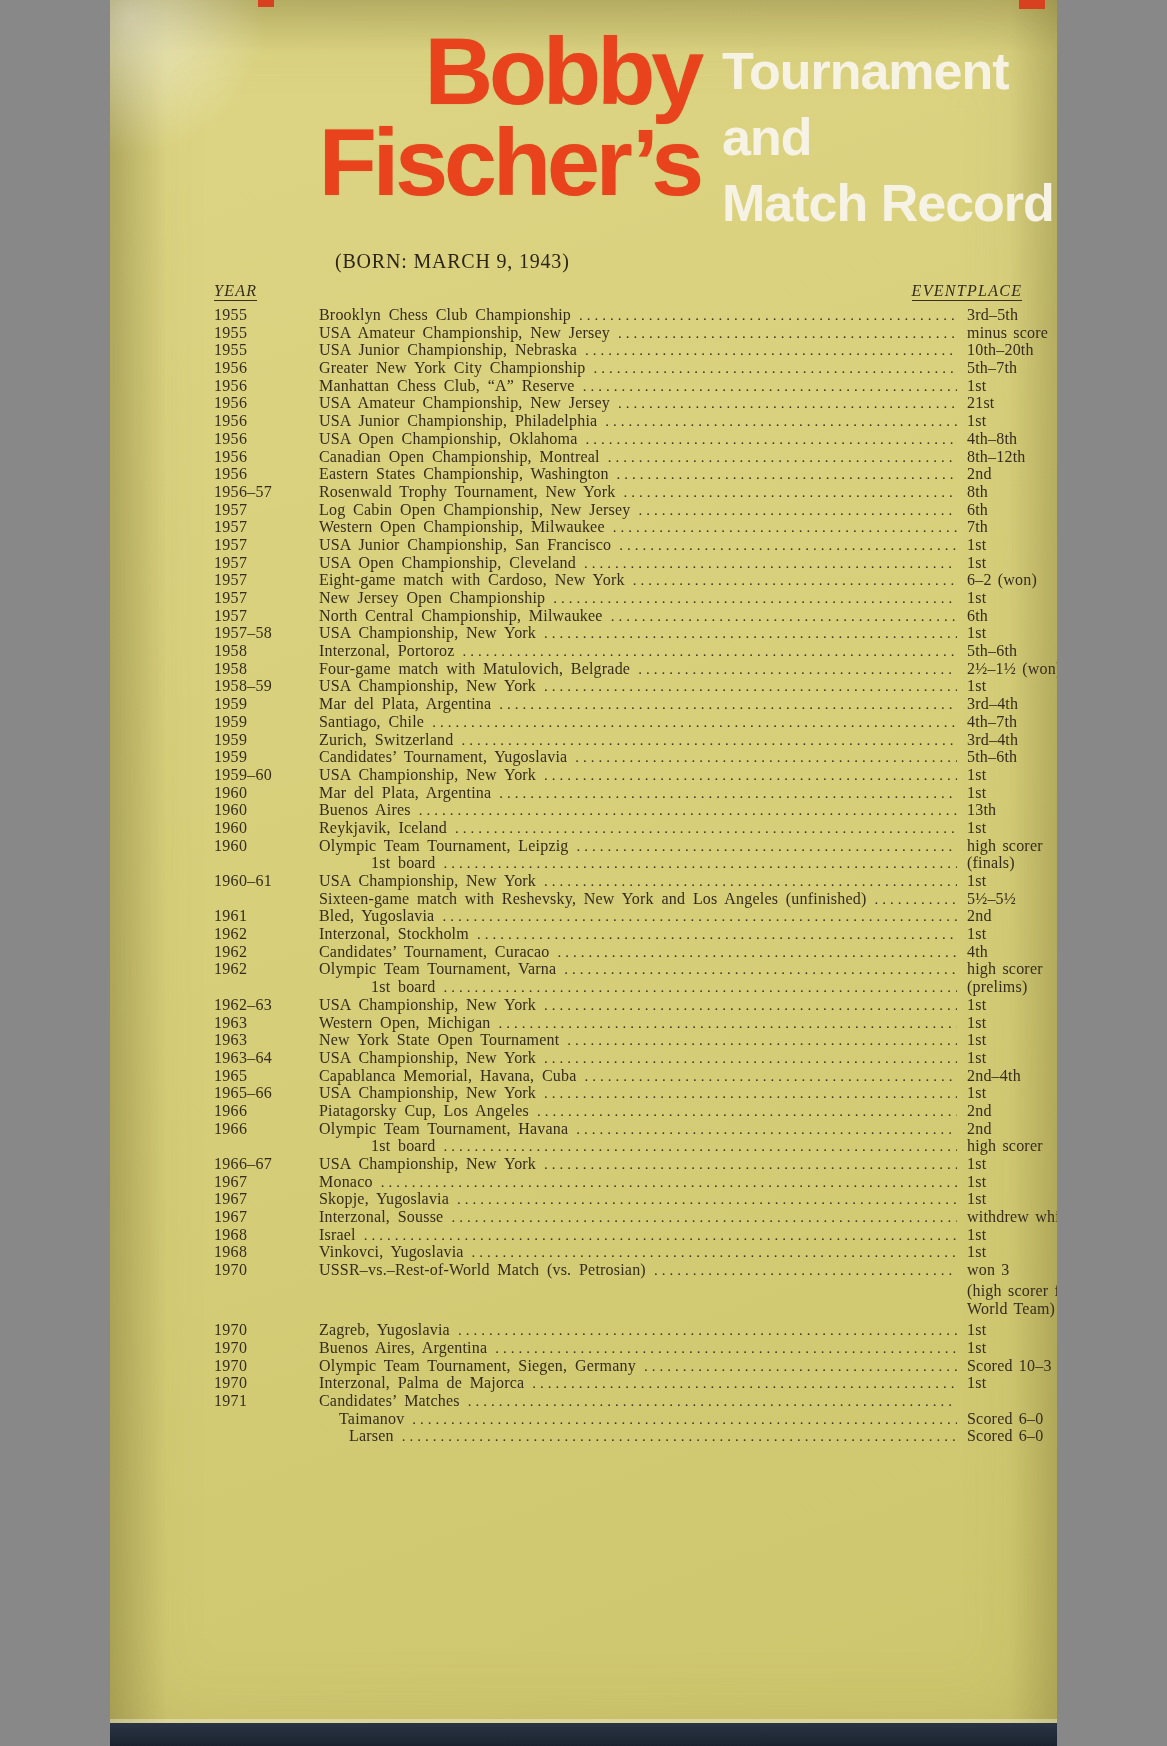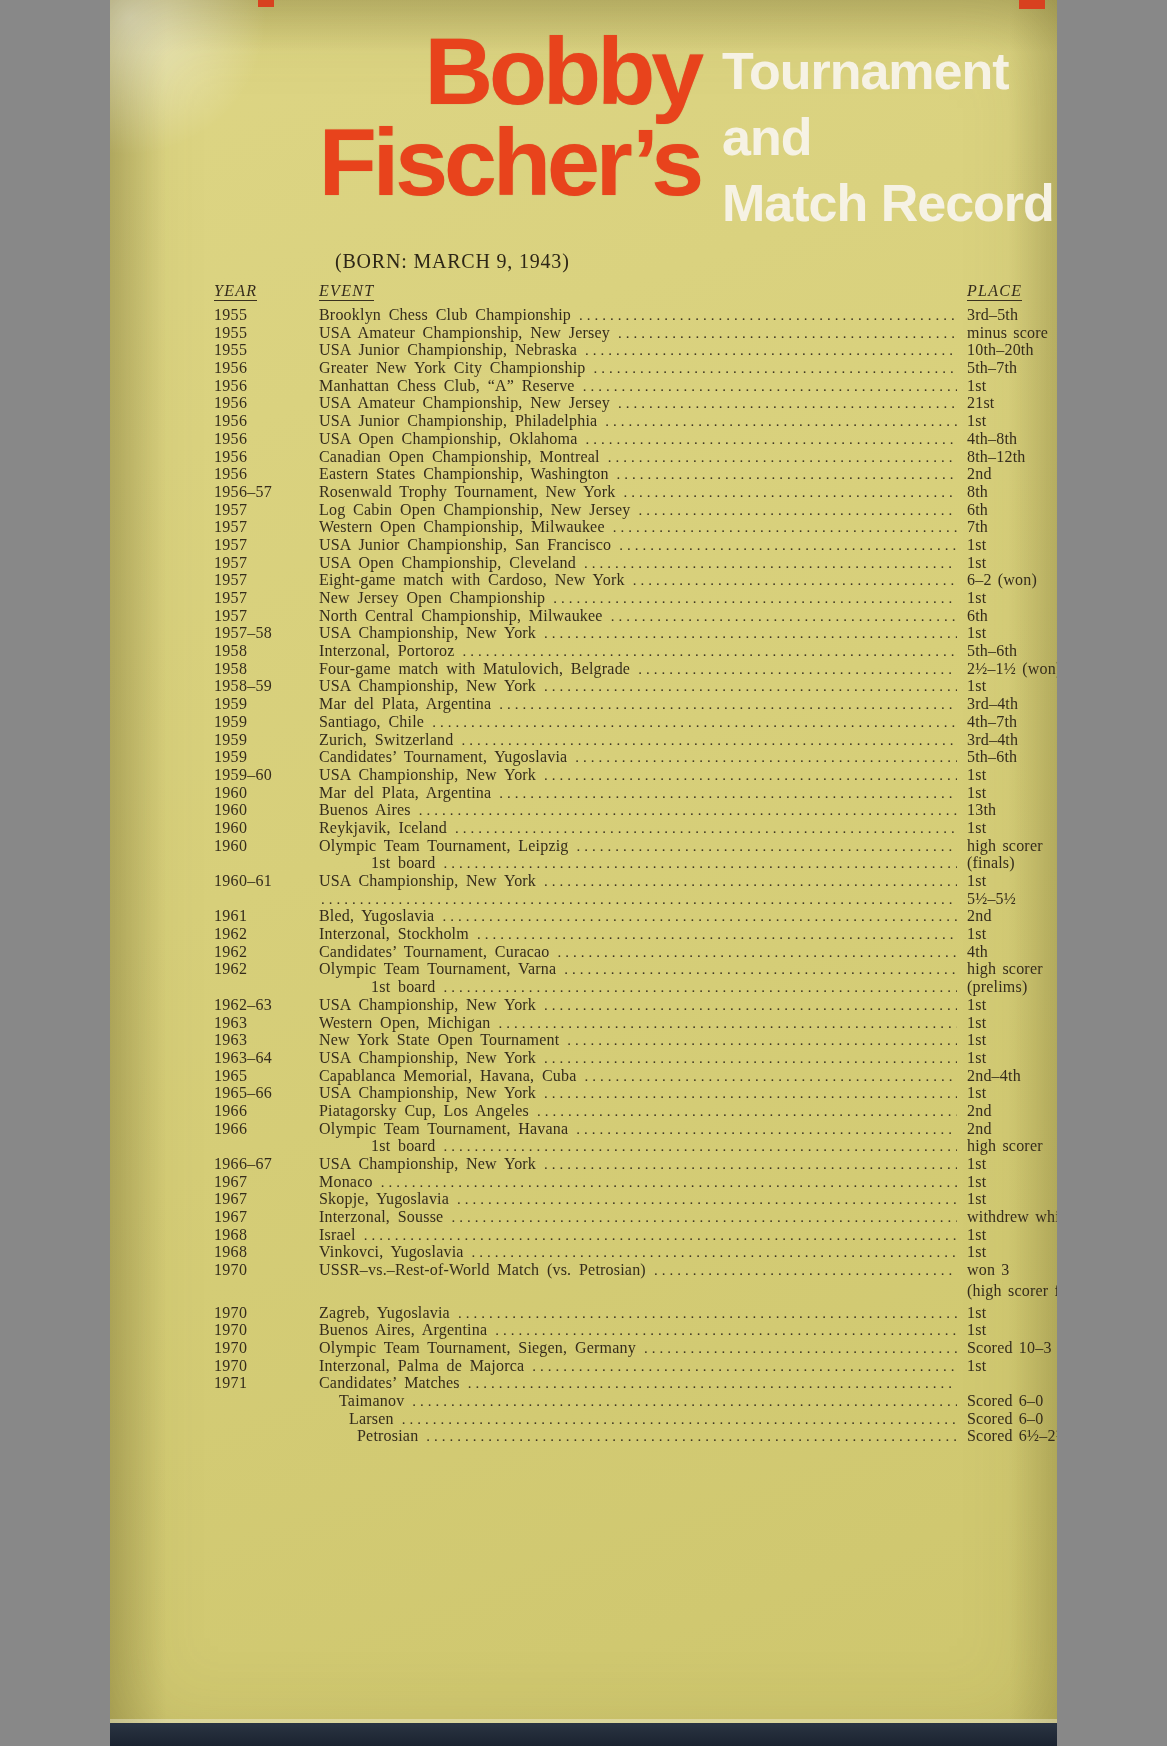--- a/index.html
+++ b/index.html
@@ -47,21 +47,21 @@
   .born {
     margin:14px 0 0 225px;
     font-size:20px; letter-spacing:.8px; color:#2d2616;
   }
 
   
   .record { position:absolute; left:104px; top:282px; width:925px; font-size:16px; }
   .thead { display:flex; align-items:baseline; font-style:italic; letter-spacing:1.3px;
            margin-bottom:6px; font-size:16px; }
   .hcol-year  { flex:0 0 105px; }
-  .hcol-event { flex:1 1 auto; }
+  .hcol-event { flex:1 1 auto;text-align:right; }
   .hcol-place { flex:0 0 172px; }
   .th { border-bottom:1.5px solid #3a3120; padding-bottom:1px; }
 
   .trow { display:flex; align-items:baseline; line-height:17.7px; height:17.7px; white-space:nowrap; }
   .trow.gap { margin-top:7px; }
   .year-cell  { flex:0 0 105px; letter-spacing:.3px; }
   .event-cell { flex:0 1 auto; padding-right:6px; word-spacing:3.5px; letter-spacing:.2px; }
   .leader { flex:1 1 0; overflow:hidden; height:17px; margin:0 10px 0 2px; color:#3c3322; }
   .leader::after {
     content:"..........................................................................................................................................................";
@@ -294,20 +294,21 @@
           <span class="place-cell">(finals)</span>
         </div>
         <div class="trow">
           <span class="year-cell">1960–61</span>
           <span class="event-cell">USA Championship, New York</span>
           <span class="leader"></span>
           <span class="place-cell">1st</span>
         </div>
         <div class="trow">
           <span class="year-cell"></span>
+          <span class="event-cell">Sixteen-game match with Reshevsky, New York and Los Angeles (unfinished)</span>
           <span class="leader"></span>
           <span class="place-cell">5½–5½</span>
         </div>
         <div class="trow">
           <span class="year-cell">1961</span>
           <span class="event-cell">Bled, Yugoslavia</span>
           <span class="leader"></span>
           <span class="place-cell">2nd</span>
         </div>
         <div class="trow">
@@ -429,20 +430,26 @@
           <span class="event-cell">USSR–vs.–Rest-of-World Match (vs. Petrosian)</span>
           <span class="leader"></span>
           <span class="place-cell">won 3</span>
         </div>
         <div class="trow">
           <span class="year-cell"></span>
           <span class="event-cell"></span>
           <span class="leader nodots"></span>
           <span class="place-cell">(high scorer for</span>
         </div>
+        <div class="trow">
+          <span class="year-cell"></span>
+          <span class="event-cell"></span>
+          <span class="leader nodots"></span>
+          <span class="place-cell">World Team)</span>
+        </div>
         <div class="trow gap">
           <span class="year-cell">1970</span>
           <span class="event-cell">Zagreb, Yugoslavia</span>
           <span class="leader"></span>
           <span class="place-cell">1st</span>
         </div>
         <div class="trow">
           <span class="year-cell">1970</span>
           <span class="event-cell">Buenos Aires, Argentina</span>
           <span class="leader"></span>
@@ -471,24 +478,18 @@
           <span class="event-cell" style="padding-left: 20px;">Taimanov</span>
           <span class="leader"></span>
           <span class="place-cell">Scored 6–0</span>
         </div>
         <div class="trow">
           <span class="year-cell"></span>
           <span class="event-cell" style="padding-left: 30px;">Larsen</span>
           <span class="leader"></span>
           <span class="place-cell">Scored 6–0</span>
         </div>
-        <div class="trow">
-          <span class="year-cell"></span>
-          <span class="event-cell" style="padding-left: 38px;">Petrosian</span>
-          <span class="leader"></span>
-          <span class="place-cell">Scored 6½–2½</span>
-        </div>
       </div>
   </main>
 
   <div class="bottom-edge"></div>
   <div class="bottom-bar"></div>
 </div>
 
 </body></html>

